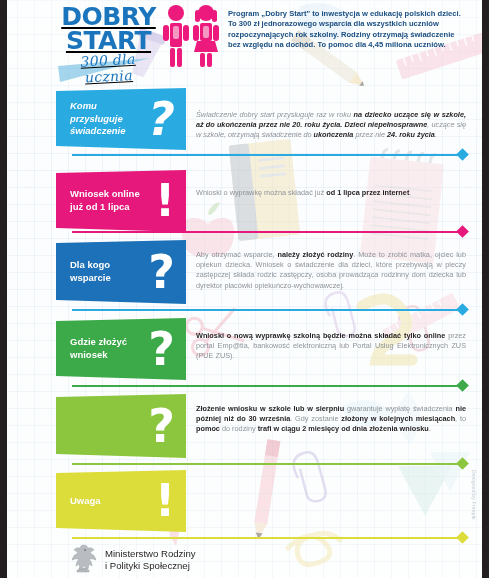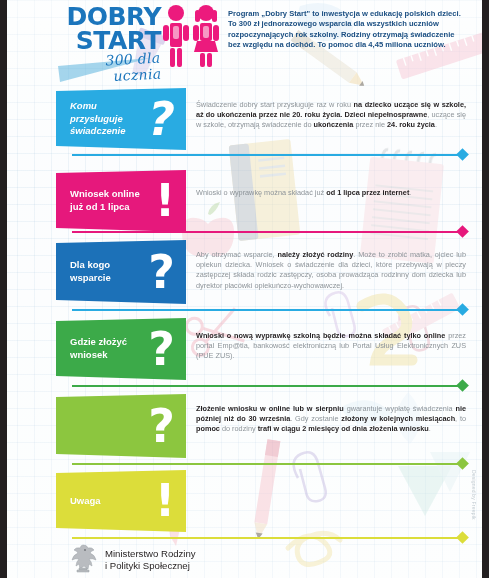--- a/index.html
+++ b/index.html
@@ -34,21 +34,21 @@
     position:absolute;left:0;top:0;right:0;bottom:0;
     background:linear-gradient(to bottom, rgba(255,255,255,.55), rgba(255,255,255,.15) 30%, rgba(255,255,255,.45));
     z-index:2;
   }
 
   
   .deco{position:absolute;z-index:3;pointer-events:none;}
 
   
   .header{position:absolute;left:0;top:0;width:489px;height:84px;z-index:10;}
-  .logo-block{position:absolute;left:56px;top:6px;width:105px;text-align:right;}
+  .logo-block{position:absolute;left:56px;top:6px;width:105px;text-align:center;text-decoration:underline;}
   .logo-dobry,.logo-start{
     font-family:"DejaVu Sans", sans-serif;
     font-weight:bold;
     color:#1b75bc;
     font-size:25px;
     line-height:22px;
     letter-spacing:-0.5px;
     display:block;
   }
   .logo-start{margin-top:2px;}
@@ -304,21 +304,21 @@
   </div>
 
   <div class="row" style="top:88px;height:62px;">
     <div class="tab" style="top:0;height:62px;font-style:italic;">
       <svg class="shape" viewBox="0 0 130 62" preserveAspectRatio="none">
         <polygon points="0,3 130,0 130,62 0,58" fill="#29ABE2"></polygon>
       </svg>
       <span class="tab-label">Komu przysługuje świadczenie</span>
       <span class="mark">?</span>
     </div>
-    <div class="body" style="top:12px;">Świadczenie dobry start przysługuje raz w roku <b>na dziecko uczące się w szkole, aż do ukończenia przez nie 20. roku życia. Dzieci niepełnosprawne</b>, uczące się w szkole, otrzymają świadczenie do <b>ukończenia</b> przez nie <b>24. roku życia</b>.</div>
+    <div class="body" style="top:22px;font-style:italic;">Świadczenie dobry start przysługuje raz w roku <b>na dziecko uczące się w szkole, aż do ukończenia przez nie 20. roku życia. Dzieci niepełnosprawne</b>, uczące się w szkole, otrzymają świadczenie do <b>ukończenia</b> przez nie <b>24. roku życia</b>.</div>
   </div>
   <div class="divider" style="top:150px;">
     <div class="ln" style="background:#29ABE2;"></div>
     <div class="dia" style="background:#29ABE2;"></div>
   </div>
 
   <div class="row" style="top:164px;height:62px;">
     <div class="tab" style="top:0;height:62px;margin-top:6px;">
       <svg class="shape" viewBox="0 0 130 62" preserveAspectRatio="none">
         <polygon points="0,3 130,0 130,62 0,58" fill="#E6187C"></polygon>
@@ -363,21 +363,21 @@
     <div class="dia" style="background:#3CAA49;"></div>
   </div>
 
   <div class="row" style="top:394px;height:64px;">
     <div class="tab" style="top:0;height:64px;">
       <svg class="shape" viewBox="0 0 130 64" preserveAspectRatio="none">
         <polygon points="0,3 130,0 130,64 0,60" fill="#8CC63F"></polygon>
       </svg>
       <span class="mark">?</span>
     </div>
-    <div class="body" style="top:10px;"><b>Złożenie wniosku w online lub w sierpniu</b> gwarantuje wypłatę świadczenia <b>nie później niż do 30 września</b>. Gdy zostanie <b>złożony w kolejnych miesiącach</b>, to <b>pomoc</b> do rodziny <b>trafi w ciągu 2 miesięcy od dnia złożenia wniosku</b>.</div>
+    <div class="body" style="top:10px;"><b>Złożenie wniosku w szkole lub w sierpniu</b> gwarantuje wypłatę świadczenia <b>nie później niż do 30 września</b>. Gdy zostanie <b>złożony w kolejnych miesiącach</b>, to <b>pomoc</b> do rodziny <b>trafi w ciągu 2 miesięcy od dnia złożenia wniosku</b>.</div>
   </div>
   <div class="divider" style="top:459px;">
     <div class="ln" style="background:#8CC63F;"></div>
     <div class="dia" style="background:#8CC63F;"></div>
   </div>
 
   <div class="row" style="top:470px;height:62px;">
     <div class="tab" style="top:0;height:62px;">
       <svg class="shape" viewBox="0 0 130 62" preserveAspectRatio="none">
         <polygon points="0,3 130,0 130,62 0,58" fill="#DCDD3A"></polygon>

